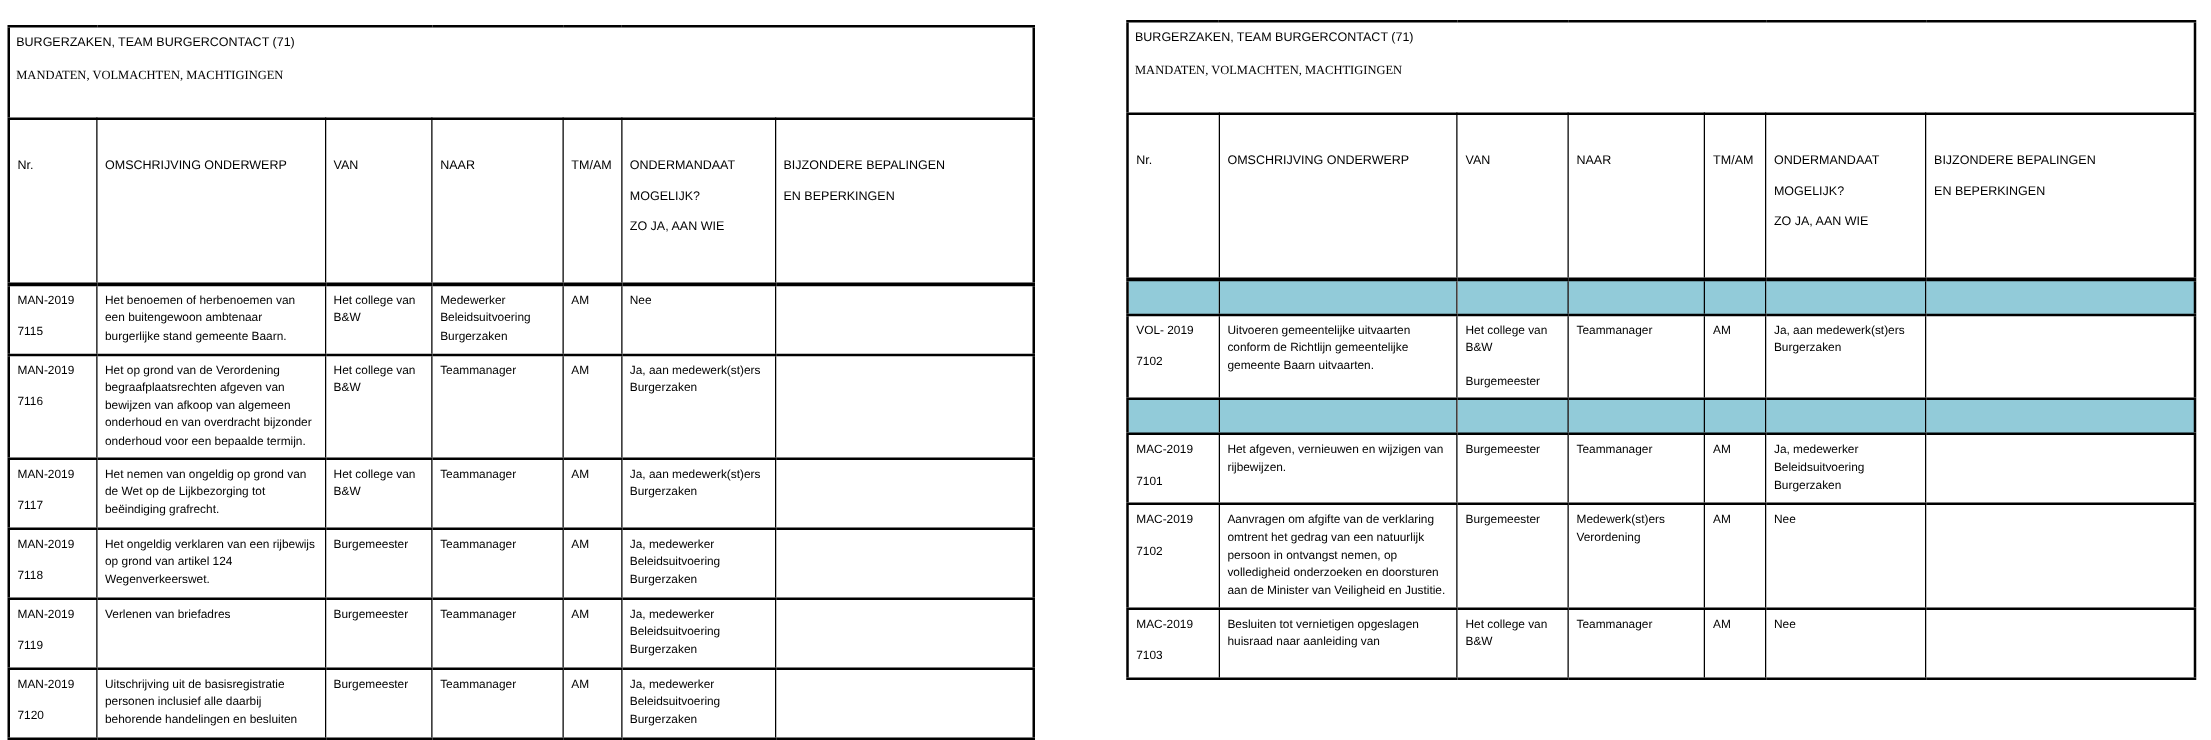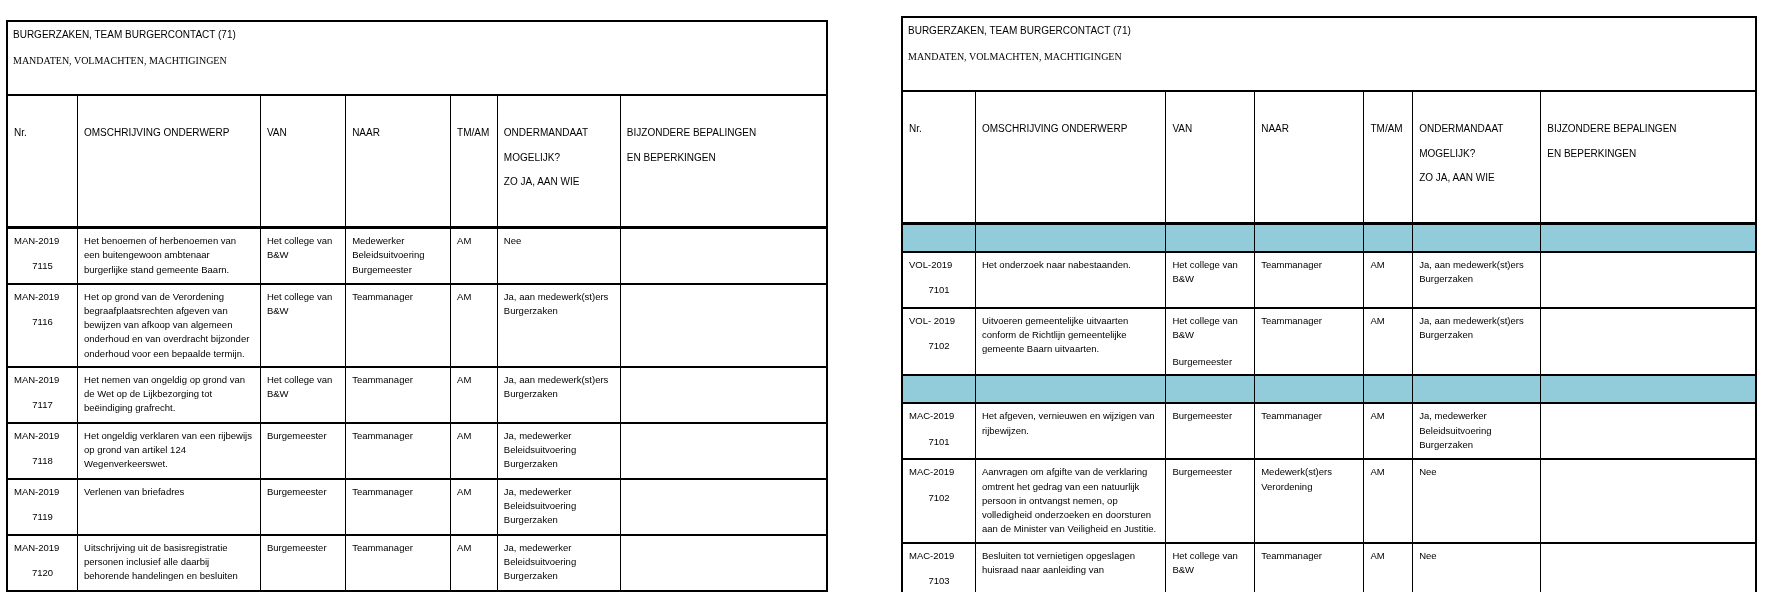--- a/index.html
+++ b/index.html
@@ -28,21 +28,21 @@
   }
   .title-line + .title-line { margin-top:11px;font-family:Liberation Serif, serif; }
   tr.header-row td {
     height:94px; padding-top:31px; font-size:10px; line-height:1.25;
     border-bottom-width:3px;
   }
   .hline + .hline { margin-top:12px; }
   tr.data-row { height:56px; }
   tr.band-row { height:28px; }
   tr.band-row td { background:var(--band-color,#92cbd9); padding:0; }
-  td.cell-nr div + div { margin-top:11px;text-align:center; }
+  td.cell-nr div + div { margin-top:11px; }
   td.cell-van .para + .para { margin-top:13px; }
 </style>
 </head>
 <body style="--band-color: #92cbd9;">
 
 <section class="page" id="page1">
   <table class="mandate">
     <colgroup>
       <col style="width:8.6%">
         <col style="width:22.3%">
@@ -79,21 +79,21 @@
     <tbody>
         <tr class="data-row">
           <td class="cell-nr">
             <div>MAN-2019</div>
             <div>7115</div>
           </td>
           <td class="cell-desc">Het benoemen of herbenoemen van een buitengewoon ambtenaar burgerlijke stand gemeente Baarn.</td>
           <td class="cell-van">
             <div class="para">Het college van B&amp;W</div>
           </td>
-          <td class="cell-naar">Medewerker Beleidsuitvoering Burgemeester</td>
+          <td class="cell-naar">Medewerker Beleidsuitvoering Burgerzaken</td>
           <td class="cell-tmam">AM</td>
           <td class="cell-ond">Nee</td>
           <td class="cell-bijz"></td>
         </tr>
         <tr class="data-row">
           <td class="cell-nr">
             <div>MAN-2019</div>
             <div>7116</div>
           </td>
           <td class="cell-desc">Het op grond van de Verordening begraafplaatsrechten afgeven van bewijzen van afkoop van algemeen onderhoud en van overdracht bijzonder onderhoud voor een bepaalde termijn.</td>
@@ -205,34 +205,20 @@
           <td></td>
           <td></td>
           <td></td>
           <td></td>
           <td></td>
           <td></td>
           <td></td>
         </tr>
         <tr class="data-row">
           <td class="cell-nr">
-            <div>VOL-2019</div>
-            <div>7101</div>
-          </td>
-          <td class="cell-desc">Het onderzoek naar nabestaanden.</td>
-          <td class="cell-van">
-            <div class="para">Het college van B&amp;W</div>
-          </td>
-          <td class="cell-naar">Teammanager</td>
-          <td class="cell-tmam">AM</td>
-          <td class="cell-ond">Ja, aan medewerk(st)ers Burgerzaken</td>
-          <td class="cell-bijz"></td>
-        </tr>
-        <tr class="data-row">
-          <td class="cell-nr">
             <div>VOL- 2019</div>
             <div>7102</div>
           </td>
           <td class="cell-desc">Uitvoeren gemeentelijke uitvaarten conform de Richtlijn gemeentelijke gemeente Baarn uitvaarten.</td>
           <td class="cell-van">
             <div class="para">Het college van B&amp;W</div>
             <div class="para">Burgemeester</div>
           </td>
           <td class="cell-naar">Teammanager</td>
           <td class="cell-tmam">AM</td>

